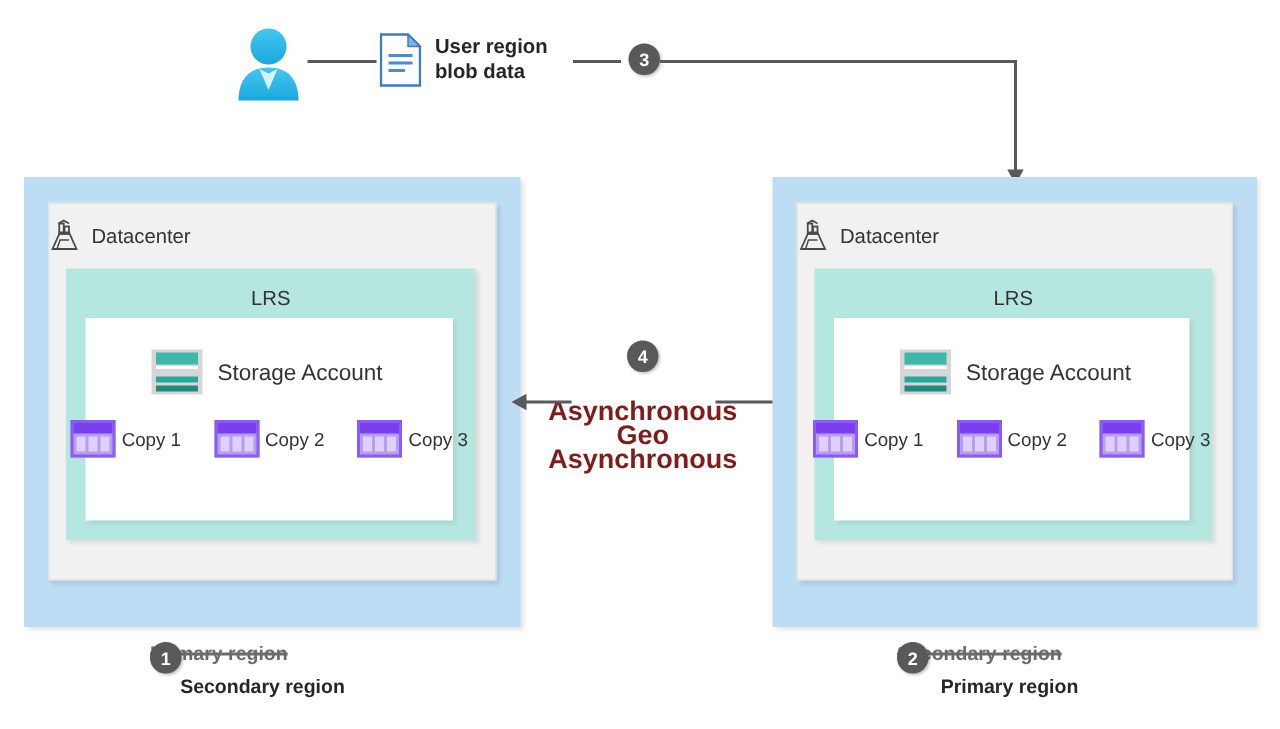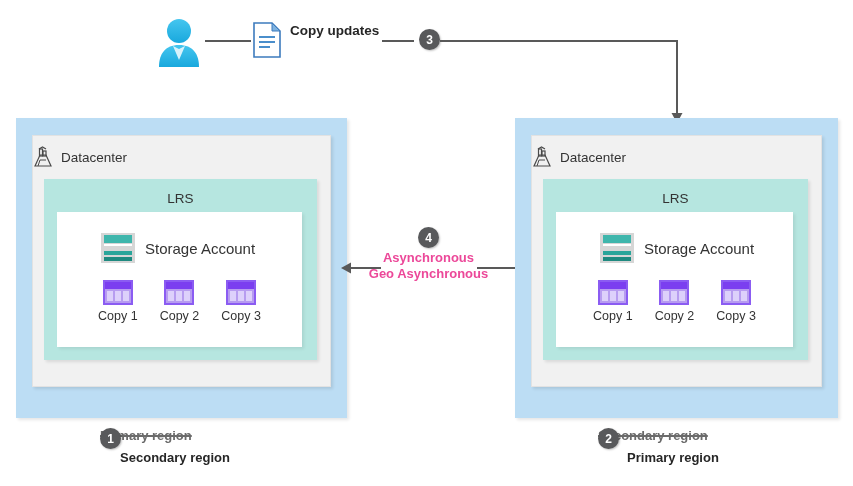--- a/index.html
+++ b/index.html
@@ -125,21 +125,21 @@
     position: absolute;
     top: 68px;
     left: 0;
     width: 100%;
     display: flex;
     justify-content: center;
     gap: 22px;
   }
   .copy {
     display: flex;
-    flex-direction: column;
+    flex-direction: row;
     align-items: center;
     gap: 4px;
   }
   .copy-icon {
     position: relative;
     width: 30px;
     height: 25px;
     background: #b79cf0;
     border: 2px solid #8b5cf2;
     box-sizing: border-box;
@@ -215,27 +215,27 @@
     display: flex;
     align-items: center;
     justify-content: center;
     box-shadow: 1px 1px 2px rgba(0,0,0,0.25);
   }
 
   
   .geo-label {
     position: absolute;
     left: 356px;
-    top: 250px;
+    top: 266px;
     width: 145px;
     text-align: center;
-    font-size: 13px;
+    font-size: 18px;
     font-weight: bold;
     line-height: 16px;
-    color: #ec4899;
+    color: #7f1d1d;
   }
 
   
   .caption {
     position: absolute;
     width: 230px;
   }
   .caption.left  { left: 60px;  top: 428px; }
   .caption.right { left: 558px; top: 428px; }
   .cap-row1 {
@@ -285,21 +285,22 @@
 
   <svg class="doc-icon" viewBox="0 0 28 36">
     <path d="M1 1 L19 1 L27 9 L27 35 L1 35 Z" fill="#ffffff" stroke="#3d7bbd" stroke-width="1.6"></path>
     <path d="M19 1 L27 9 L19 9 Z" fill="#7fb3e0" stroke="#3d7bbd" stroke-width="1"></path>
     <rect x="6" y="14" width="16" height="2" fill="#4a8ecb"></rect>
     <rect x="6" y="19" width="16" height="2" fill="#4a8ecb"></rect>
     <rect x="6" y="24" width="11" height="2" fill="#4a8ecb"></rect>
   </svg>
 
   <div class="user-updates-label">
-    <div>Copy updates</div>
+    <div>User region</div>
+    <div>blob data</div>
   </div>
 
   <div class="line h" style="left:205px; top:40px; width:46px;"></div>
 
   <div class="line h" style="left:382px; top:40px; width:32px;"></div>
 
   <div class="badge" style="left:419px; top:29px;">3</div>
 
   <div class="line h" style="left:440px; top:40px; width:238px;"></div>
 

